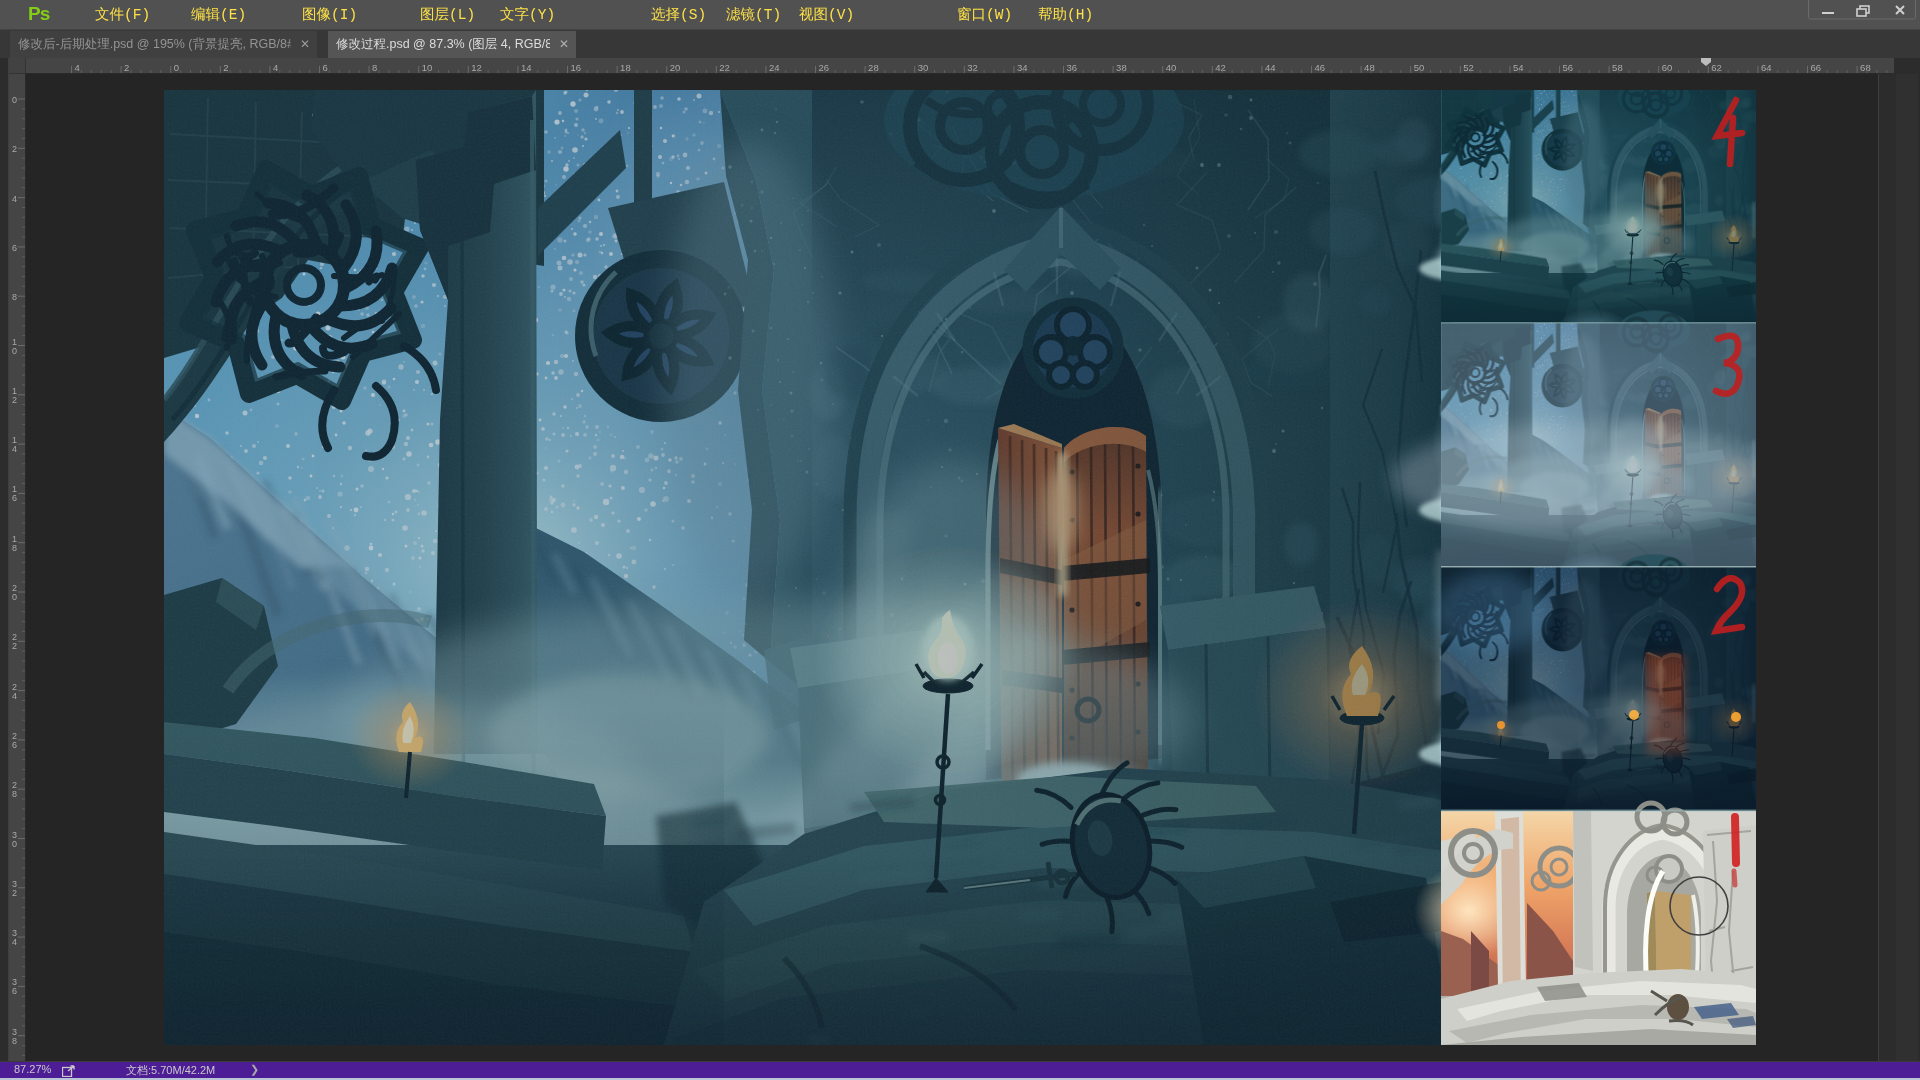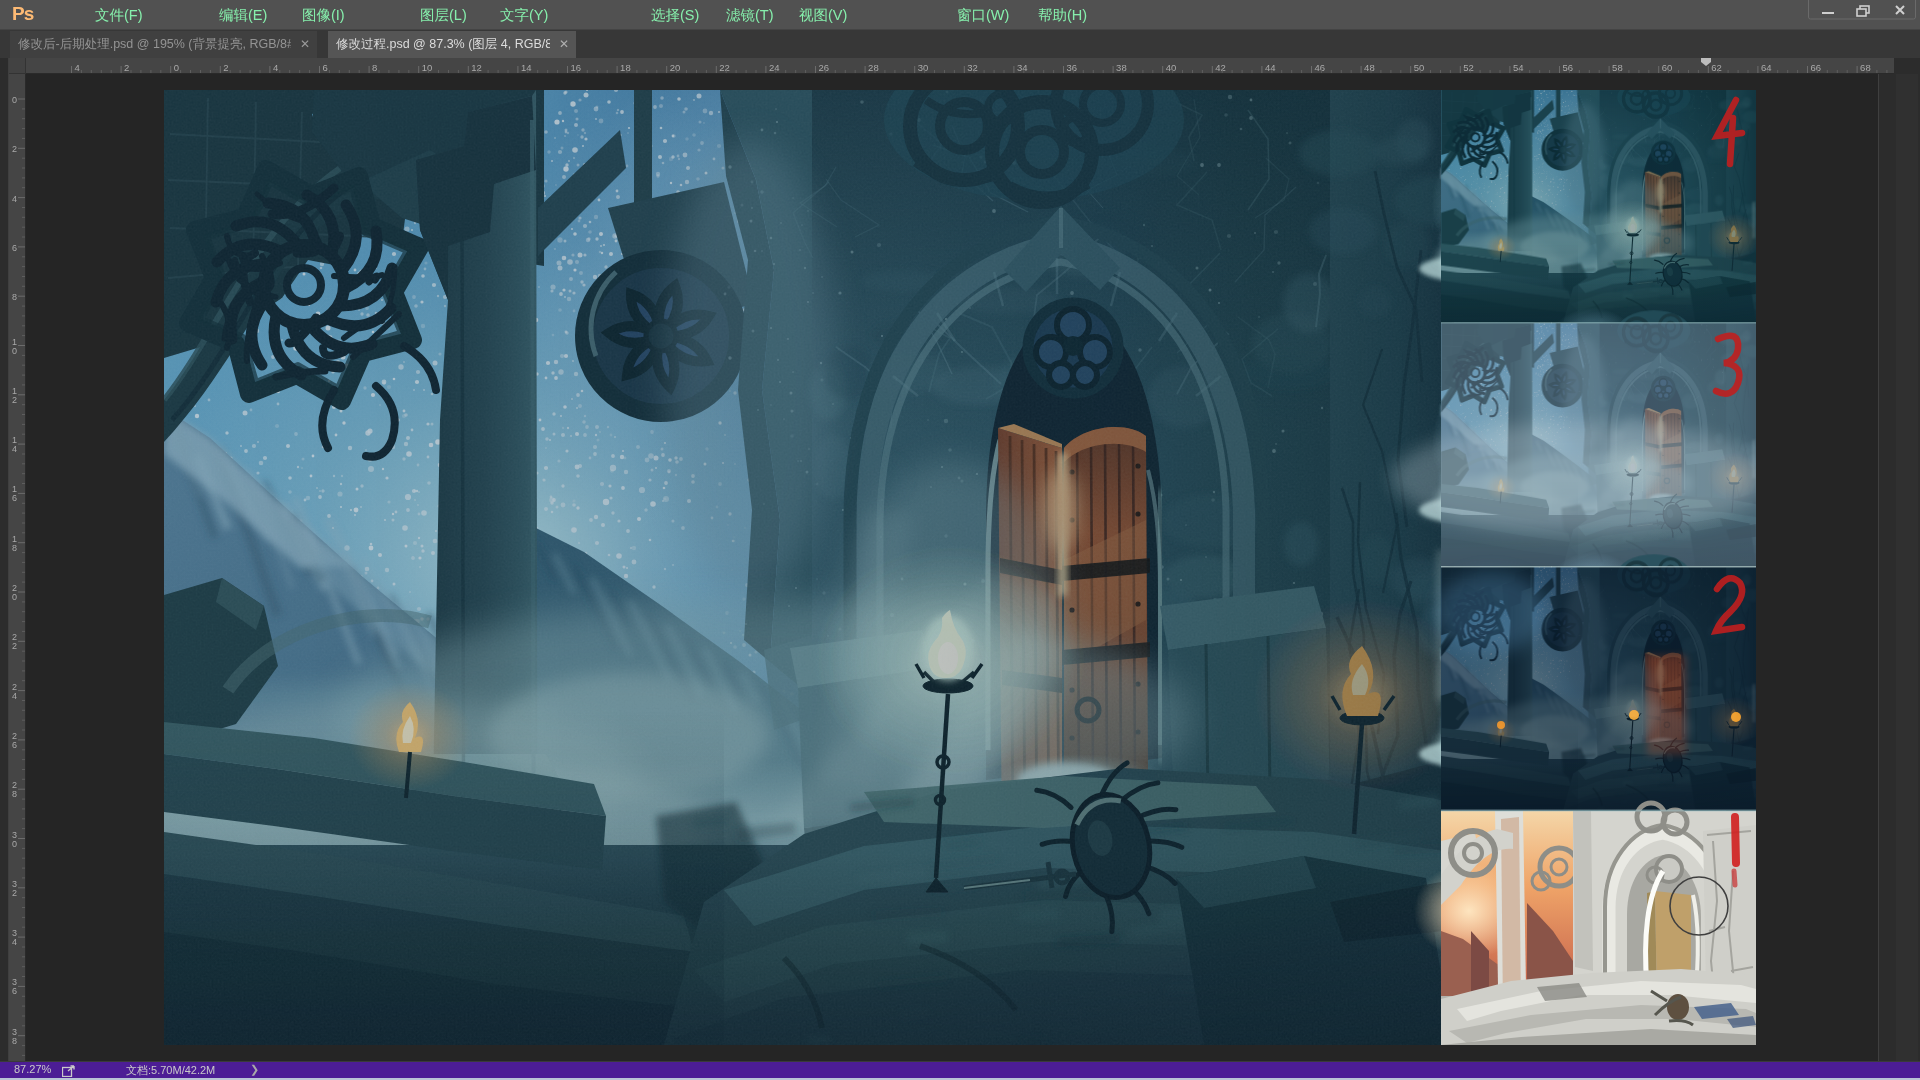--- a/index.html
+++ b/index.html
@@ -1,19 +1,19 @@
 <!DOCTYPE html>
 <html><head><meta charset="utf-8">
 <style>
 *{margin:0;padding:0;box-sizing:border-box}
 html,body{width:1920px;height:1080px;overflow:hidden;background:#262626;
 font-family:"Liberation Sans",sans-serif;}
 #menubar{position:absolute;left:0;top:0;width:1920px;height:30px;background:#515151;border-bottom:1px solid #444;}
-#menubar .it{position:absolute;top:0;height:30px;line-height:30px;color:#86efac;font-size:14.5px;}
-#pslogo{position:absolute;left:12px;top:3px;font-size:19px;font-weight:bold;color:#fdba74;letter-spacing:-1px;}
+#menubar .it{position:absolute;top:0;height:30px;line-height:30px;color:#fde047;font-size:14.5px;font-family:Liberation Mono, monospace;}
+#pslogo{position:absolute;left:28px;top:3px;font-size:19px;font-weight:bold;color:#84cc16;letter-spacing:-1px;}
 #winbtn{position:absolute;right:4px;top:0px;width:108px;height:20px;color:#cfcfcf;}
 #tabbar{position:absolute;left:0;top:30px;width:1920px;height:28px;background:#373737;}
 .tab{position:absolute;top:1px;height:27px;line-height:27px;font-size:12.5px;padding:0 8px;white-space:nowrap;overflow:hidden;}
 #tab1{left:10px;width:307px;background:#404040;color:#949494;}
 #tab2{left:328px;width:248px;background:#555555;color:#dcdcdc;}
 .tx{position:absolute;right:7px;top:0;color:#9a9a9a;font-size:12px}
 .tabtext{display:inline-block;max-width:calc(100% - 18px);overflow:hidden;white-space:nowrap;vertical-align:top;}
 #rulh{position:absolute;left:26px;top:58px;width:1868px;height:16px;background:#454545;}
 #rulv{position:absolute;left:9px;top:74px;width:17px;height:988px;background:#454545;}
 #rulcorner{position:absolute;left:9px;top:58px;width:17px;height:16px;background:#424242;border-right:1px solid #333;border-bottom:1px solid #333;}
@@ -2571,21 +2571,21 @@
 <rect x="1277" y="232" width="315" height="1.5" fill="#8fb4b8" opacity="0.6"></rect>
 <rect x="1277" y="476" width="315" height="1.5" fill="#cfe3e2" opacity="0.65"></rect>
 <rect x="1277" y="719.5" width="315" height="2" fill="#9fc0c4" opacity="0.55"></rect>
 </svg>
 <div id="leftstrip"></div>
 <div id="rightstrip"></div>
 <div id="rsb"></div>
 <div id="menubar">
  <span id="pslogo">Ps</span>
  <span class="it" style="left:95px">文件(F)</span>
- <span class="it" style="left:219px">编辑(E)</span>
+ <span class="it" style="left:191px">编辑(E)</span>
  <span class="it" style="left:302px">图像(I)</span>
  <span class="it" style="left:420px">图层(L)</span>
  <span class="it" style="left:500px">文字(Y)</span>
  <span class="it" style="left:651px">选择(S)</span>
  <span class="it" style="left:726px">滤镜(T)</span>
  <span class="it" style="left:799px">视图(V)</span>
  <span class="it" style="left:957px">窗口(W)</span>
  <span class="it" style="left:1038px">帮助(H)</span>
 </div>
 <svg id="winbtn" viewBox="0 0 108 20">

